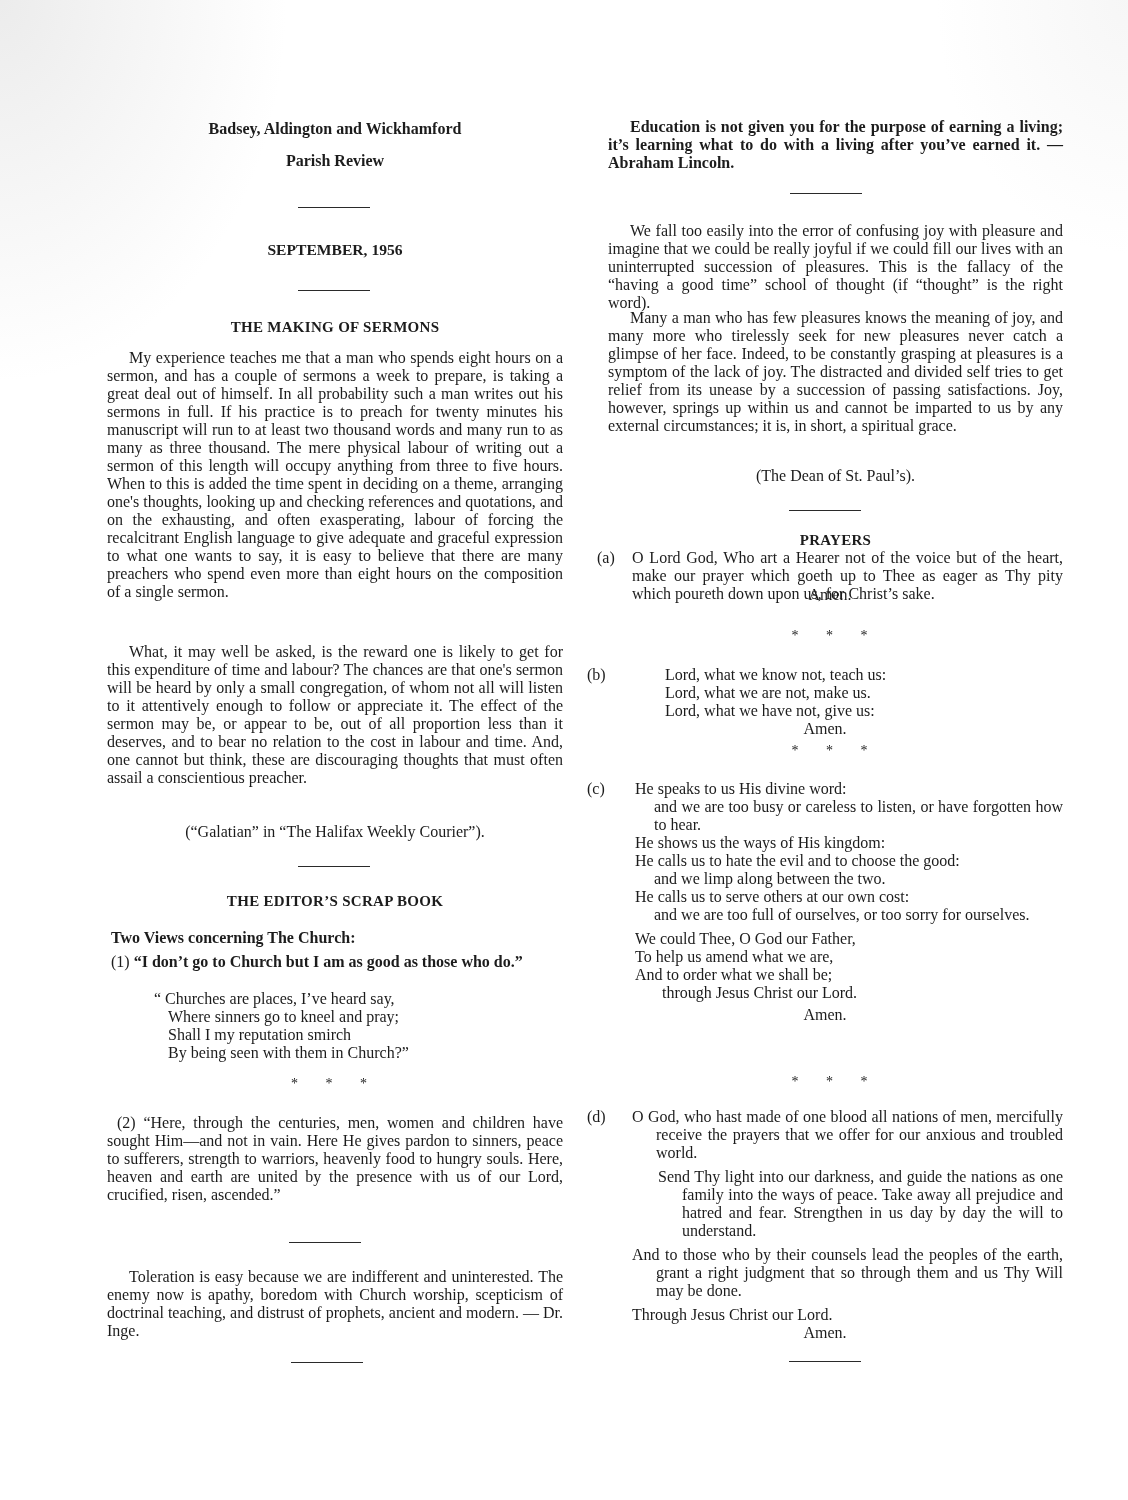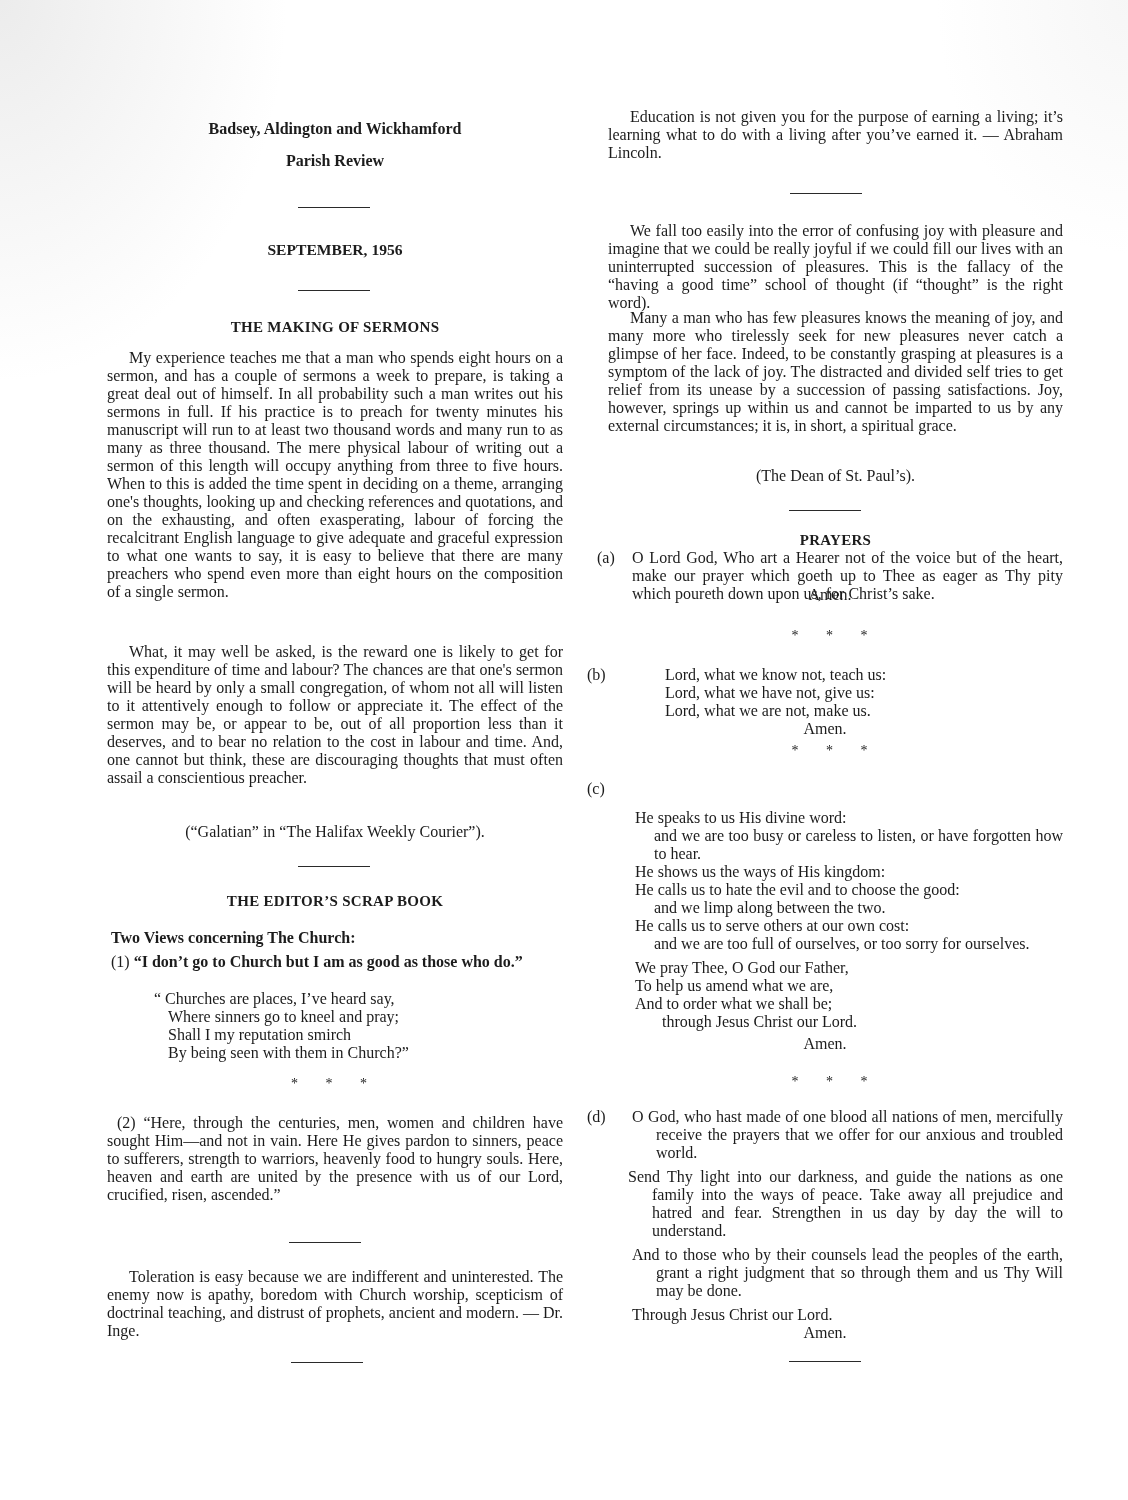--- a/index.html
+++ b/index.html
@@ -65,21 +65,21 @@
   <div style="padding-left:14px;">Where sinners go to kneel and pray;</div>
   <div style="padding-left:14px;">Shall I my reputation smirch</div>
   <div style="padding-left:14px;">By being seen with them in Church?”</div>
 </div>
 <div class="stars" style="left:107px; width:456px; top:1076px;">* * *</div>
 <div class="abs just indent" style="left:107px; width:456px; top:1114px; text-indent:10px;">(2) “Here, through the centuries, men, women and children have sought Him—and not in vain. Here He gives pardon to sinners, peace to sufferers, strength to warriors, heavenly food to hungry souls. Here, heaven and earth are united by the presence with us of our Lord, crucified, risen, ascended.”</div>
 <div class="rule" style="left:289px; top:1242px;"></div>
 <div class="abs just indent" style="left:107px; width:456px; top:1268px;">Toleration is easy because we are indifferent and uninterested. The enemy now is apathy, boredom with Church worship, scepticism of doctrinal teaching, and distrust of prophets, ancient and modern. — Dr. Inge.</div>
 <div class="rule" style="left:291px; top:1362px;"></div>
 
-<div class="abs just indent" style="left:608px; width:455px; top:108px;">Education is not given you for the purpose of earning a living; it’s learning what to do with a living after you’ve earned it. — Abraham Lincoln.</div>
+<div class="abs just indent" style="left:608px; width:455px; top:118px;font-weight:bold;">Education is not given you for the purpose of earning a living; it’s learning what to do with a living after you’ve earned it. — Abraham Lincoln.</div>
 <div class="rule" style="left:790px; top:193px;"></div>
 
 <div class="abs just indent" style="left:608px; width:455px; top:222px;">We fall too easily into the error of confusing joy with pleasure and imagine that we could be really joyful if we could fill our lives with an uninterrupted succession of pleasures. This is the fallacy of the “having a good time” school of thought (if “thought” is the right word).</div>
 <div class="abs just indent" style="left:608px; width:455px; top:309px;">Many a man who has few pleasures knows the meaning of joy, and many more who tirelessly seek for new pleasures never catch a glimpse of her face. Indeed, to be constantly grasping at pleasures is a symptom of the lack of joy. The distracted and divided self tries to get relief from its unease by a succession of passing satisfactions. Joy, however, springs up within us and cannot be imparted to us by any external circumstances; it is, in short, a spiritual grace.</div>
 <div class="abs right" style="left:608px; width:455px; top:467px;">(The Dean of St. Paul’s).</div>
 <div class="rule" style="left:789px; top:510px;"></div>
 
 <div class="abs center h-sec" style="left:608px; width:455px; top:532px;">PRAYERS</div>
 
 <div class="abs" style="left:597px; width:466px; top:549px;">
@@ -89,52 +89,52 @@
   </div>
   <div class="right" style="margin-top:-17.4px;">Amen.</div>
 </div>
 
 <div class="stars" style="left:608px; width:455px; top:628px;">* * *</div>
 
 <div class="abs" style="left:587px; width:476px; top:666px;">
   <span class="label" style="left:0; top:0;">(b)</span>
   <div class="poem" style="margin-left:78px;">
     <div>Lord, what we know not, teach us:</div>
+    <div>Lord, what we are not, make us.</div>
     <div>Lord, what we have not, give us:</div>
-    <div>Lord, what we are not, make us.</div>
   </div>
   <div class="right">Amen.</div>
 </div>
 
 <div class="stars" style="left:608px; width:455px; top:743px;">* * *</div>
 
 <div class="abs" style="left:587px; width:476px; top:780px;">
   <span class="label" style="left:0; top:0;">(c)</span>
-  <div style="margin-left:48px;margin-top:29px;" id="prayer-c-lines">
+  <div style="margin-left:48px;" id="prayer-c-lines">
       <div>He speaks to us His divine word:</div>
       <div class="just" style="padding-left: 19px;">and we are too busy or careless to listen, or have forgotten how to hear.</div>
       <div>He shows us the ways of His kingdom:</div>
       <div>He calls us to hate the evil and to choose the good:</div>
       <div class="just" style="padding-left: 19px;">and we limp along between the two.</div>
       <div>He calls us to serve others at our own cost:</div>
       <div class="just" style="padding-left: 19px;">and we are too full of ourselves, or too sorry for ourselves.</div>
     </div>
   <div class="poem" style="margin-left:48px; margin-top:6px;">
-    <div>We pray Thee, O God our Father,</div>
+    <div>We could Thee, O God our Father,</div>
     <div>To help us amend what we are,</div>
     <div>And to order what we shall be;</div>
     <div style="padding-left:27px;">through Jesus Christ our Lord.</div>
   </div>
   <div class="right" style="margin-top:4px;">Amen.</div>
 </div>
 
 <div class="stars" style="left:608px; width:455px; top:1074px;">* * *</div>
 
 <div class="abs" style="left:587px; width:476px; top:1108px;">
   <span class="label" style="left:0; top:0;">(d)</span>
   <div class="just" style="margin-left:45px; padding-left:24px; text-indent:-24px;">O God, who hast made of one blood all nations of men, mercifully receive the prayers that we offer for our anxious and troubled world.</div>
-  <div class="just" style="margin-left:41px; margin-top:6px; padding-left:24px; text-indent:-24px;">Send Thy light into our darkness, and guide the nations as one family into the ways of peace. Take away all prejudice and hatred and fear. Strengthen in us day by day the will to understand.</div>
+  <div class="just" style="margin-left:71px; margin-top:6px; padding-left:24px; text-indent:-24px;">Send Thy light into our darkness, and guide the nations as one family into the ways of peace. Take away all prejudice and hatred and fear. Strengthen in us day by day the will to understand.</div>
   <div class="just" style="margin-left:45px; margin-top:6px; padding-left:24px; text-indent:-24px;">And to those who by their counsels lead the peoples of the earth, grant a right judgment that so through them and us Thy Will may be done.</div>
   <div style="margin-left:45px; margin-top:6px;">Through Jesus Christ our Lord.</div>
   <div class="right" style="margin-top:0px;">Amen.</div>
 </div>
 
 <div class="rule" style="left:789px; top:1361px;"></div>
 
 </body></html>

